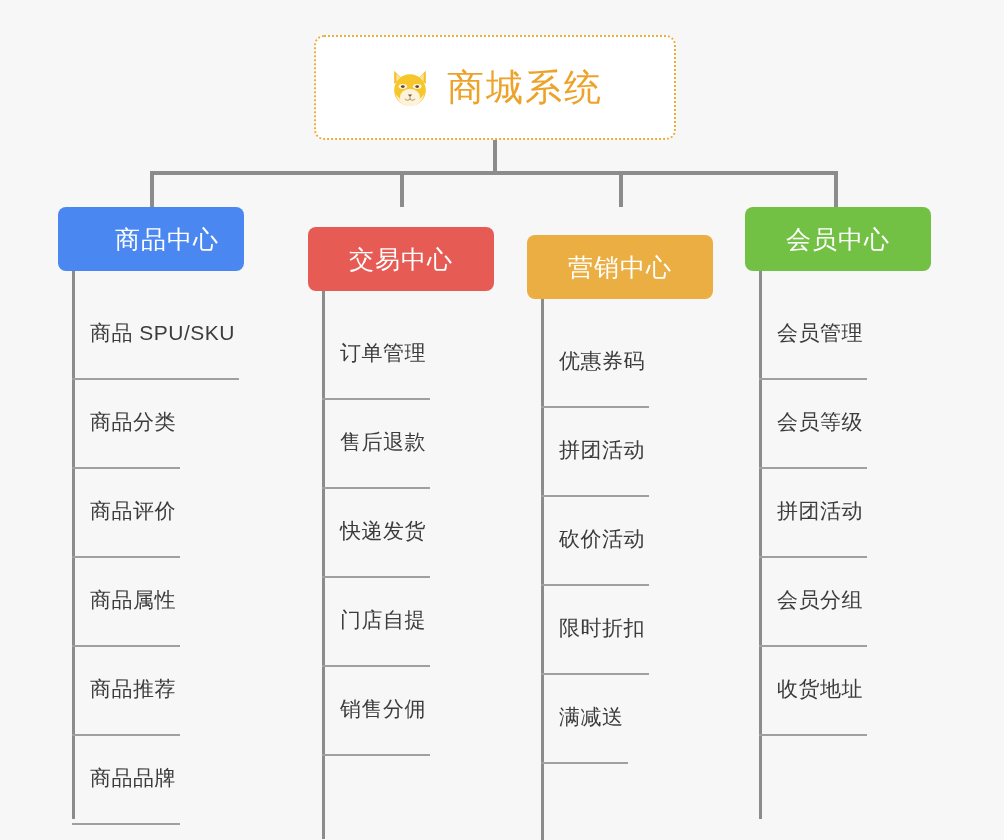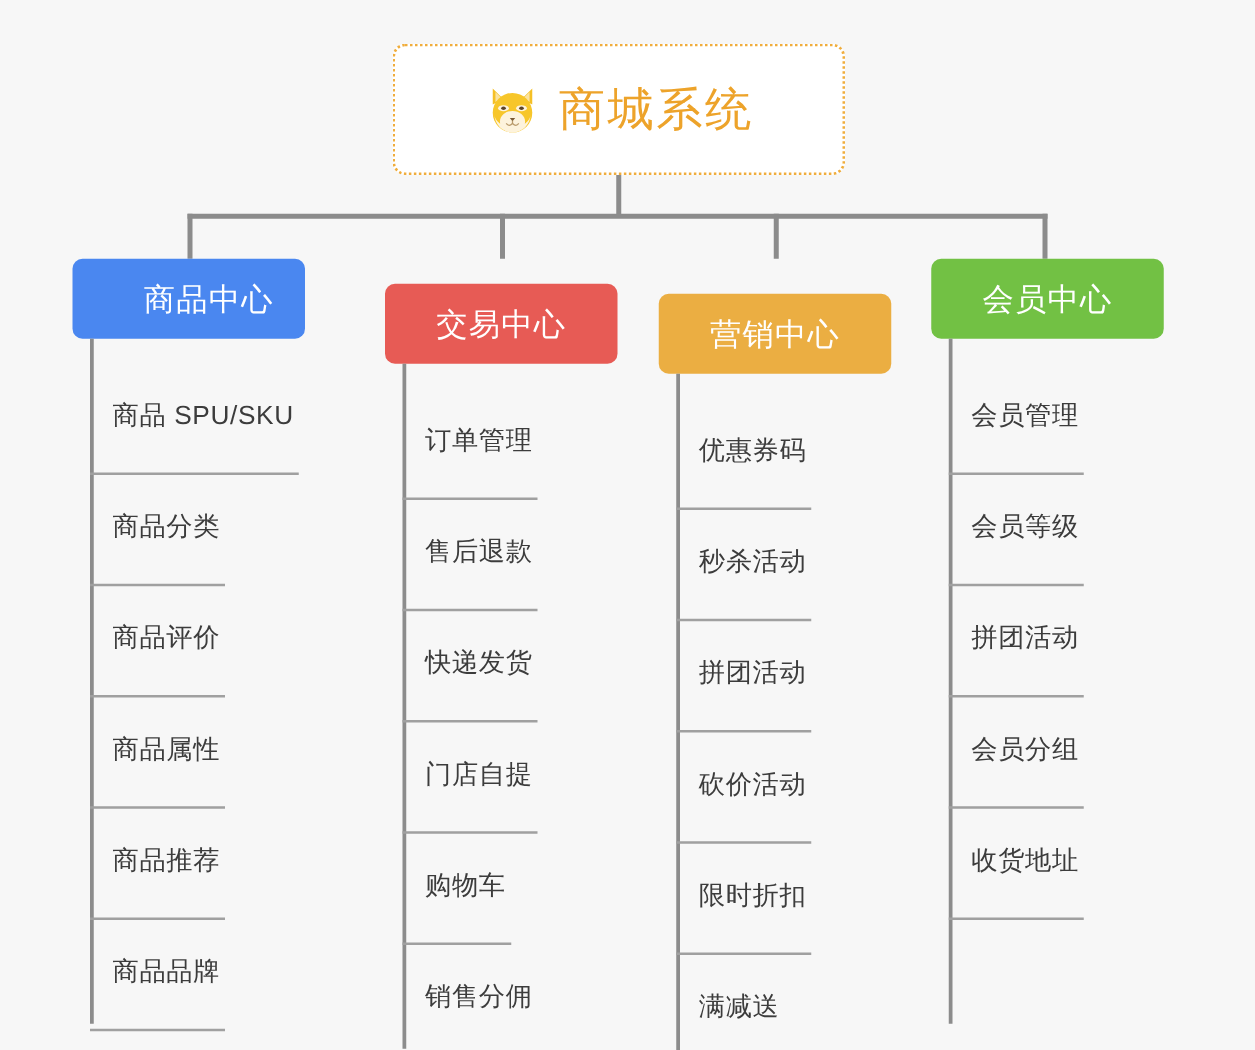--- a/index.html
+++ b/index.html
@@ -223,45 +223,37 @@
       </div>
       <div class="leaf">
         <span class="leaf-label">快递发货</span>
         <span class="leaf-underline" style="width: 108px;"></span>
       </div>
       <div class="leaf">
         <span class="leaf-label">门店自提</span>
         <span class="leaf-underline" style="width: 108px;"></span>
       </div>
       <div class="leaf">
-        <span class="leaf-label">购物车</span>
-        <span class="leaf-underline" style="width: 87px;"></span>
-      </div>
-      <div class="leaf">
         <span class="leaf-label">销售分佣</span>
         <span class="leaf-underline" style="width: 108px;"></span>
       </div>
     </div>
   </div>
 
   <div class="column col-3">
     <div class="cat-box" style="background: rgb(235, 174, 66);">
       <span>营销中心</span>
     </div>
     <div class="leaf-list">
       <div class="spine"></div>
       <div class="leaf">
         <span class="leaf-label">优惠券码</span>
         <span class="leaf-underline" style="width: 108px;"></span>
       </div>
       <div class="leaf">
-        <span class="leaf-label">秒杀活动</span>
-        <span class="leaf-underline" style="width: 108px;"></span>
-      </div>
-      <div class="leaf">
         <span class="leaf-label">拼团活动</span>
         <span class="leaf-underline" style="width: 108px;"></span>
       </div>
       <div class="leaf">
         <span class="leaf-label">砍价活动</span>
         <span class="leaf-underline" style="width: 108px;"></span>
       </div>
       <div class="leaf">
         <span class="leaf-label">限时折扣</span>
         <span class="leaf-underline" style="width: 108px;"></span>

